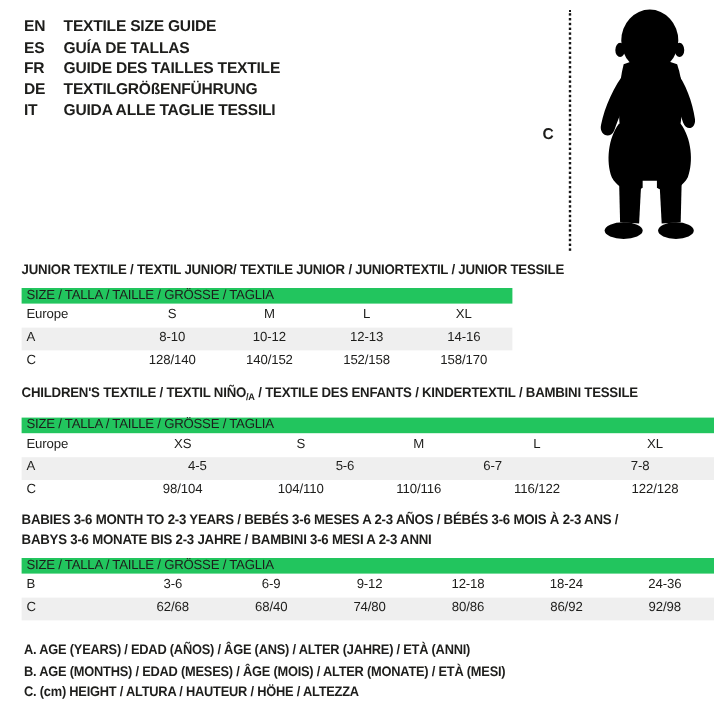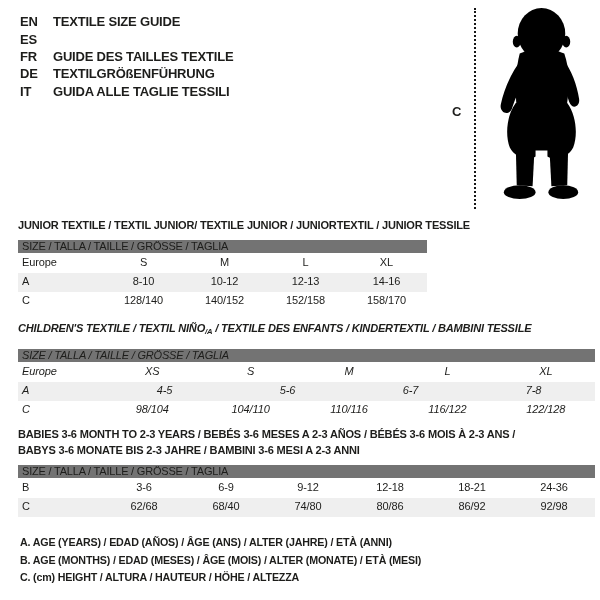--- a/index.html
+++ b/index.html
@@ -20,27 +20,27 @@
   .figure { position:absolute; left:440px; top:4px; width:160px; height:210px; }
   .dotted-line { position:absolute; left:34px; top:4px; height:201px; width:0; border-left:2px dotted #161616; }
   .figure-label { position:absolute; left:12px; top:100px; font-weight:bold; font-size:13px; }
   .silhouette { position:absolute; left:44px; top:2px; width:114px; height:203px; }
 
   
   .section { position:absolute; left:18px; }
   .sec-title { font-size:11.5px; font-weight:bold; line-height:13px; letter-spacing:-0.2px; white-space:nowrap; transform:scaleX(0.96); transform-origin:0 50%; }
   .sec-title.two-line { line-height:16px; }
   .sec1 { top:219px; width:409px; }
-  .sec2 { top:322px; width:577px;font-style:italic; }
+  .sec2 { top:322px; width:577px; }
   .sec3 { top:426px; width:577px; }
   .sec1 .tbl { margin-top:8px; }
   .sec2 .tbl { margin-top:11px; }
   .sec3 .tbl { margin-top:7px; }
   .tbl-head {
-    height:13px; line-height:13px; background:#737373;
+    height:13px; line-height:13px; background:#22c55e;
     font-size:11px; padding-left:4px; margin-bottom:1px;
     letter-spacing:-0.2px; white-space:nowrap;
   }
   .trow { display:flex; height:19px; line-height:16px; font-size:11px; letter-spacing:-0.1px; }
   .trow.shade { background:#efefef; }
   .lab { width:81px; flex:0 0 81px; padding-left:4px; text-align:left; }
   .cell { flex:1; text-align:center; }
   sub.small { font-size:8px; vertical-align:-2px; }
 
   
@@ -52,20 +52,21 @@
 
 <div class="canvas">
 
   <div class="lang-block">
     <div class="lang-row">
       <span class="lang-code">EN</span>
       <span class="lang-title">TEXTILE SIZE GUIDE</span>
     </div>
     <div class="lang-row">
       <span class="lang-code">ES</span>
+      <span class="lang-title">GUÍA DE TALLAS</span>
     </div>
     <div class="lang-row">
       <span class="lang-code">FR</span>
       <span class="lang-title">GUIDE DES TAILLES TEXTILE</span>
     </div>
     <div class="lang-row">
       <span class="lang-code">DE</span>
       <span class="lang-title">TEXTILGRÖßENFÜHRUNG</span>
     </div>
     <div class="lang-row">
@@ -158,21 +159,21 @@
       <div>BABYS 3-6 MONATE BIS 2-3 JAHRE / BAMBINI 3-6 MESI A 2-3 ANNI</div>
     </div>
     <div class="tbl">
       <div class="tbl-head">SIZE / TALLA / TAILLE / GRÖSSE / TAGLIA</div>
       <div class="trow">
         <span class="lab">B</span>
         <span class="cell">3-6</span>
         <span class="cell">6-9</span>
         <span class="cell">9-12</span>
         <span class="cell">12-18</span>
-        <span class="cell">18-21</span>
+        <span class="cell">18-24</span>
         <span class="cell">24-36</span>
       </div>
       <div class="trow shade">
         <span class="lab">C</span>
         <span class="cell">62/68</span>
         <span class="cell">68/40</span>
         <span class="cell">74/80</span>
         <span class="cell">80/86</span>
         <span class="cell">86/92</span>
         <span class="cell">92/98</span>

